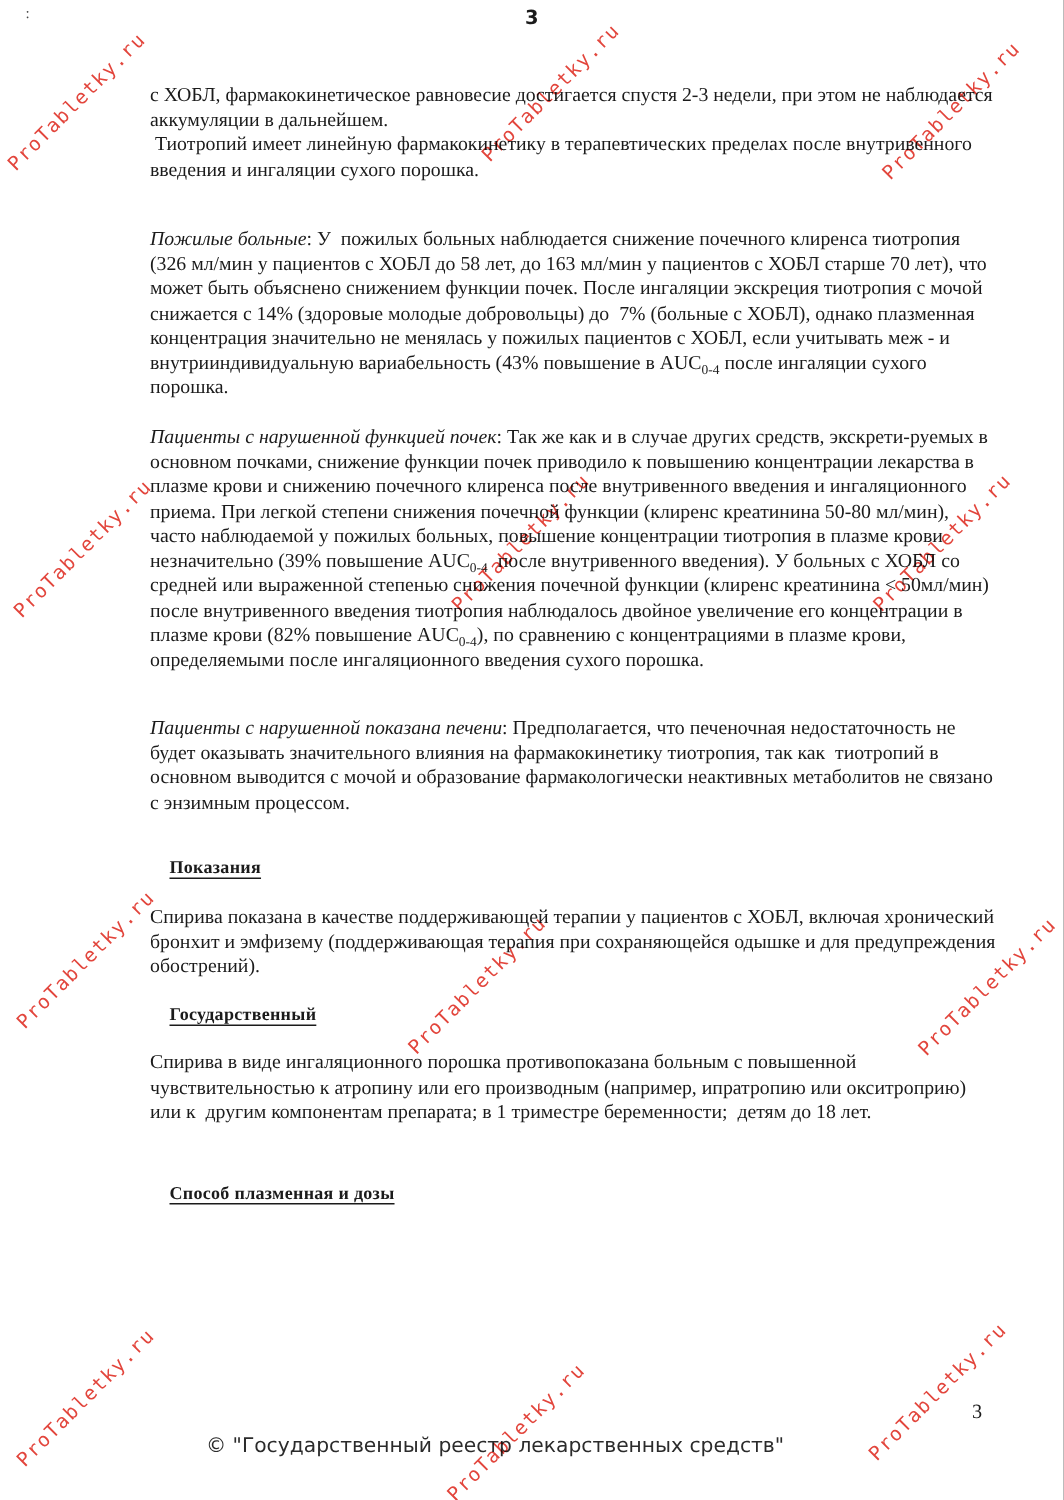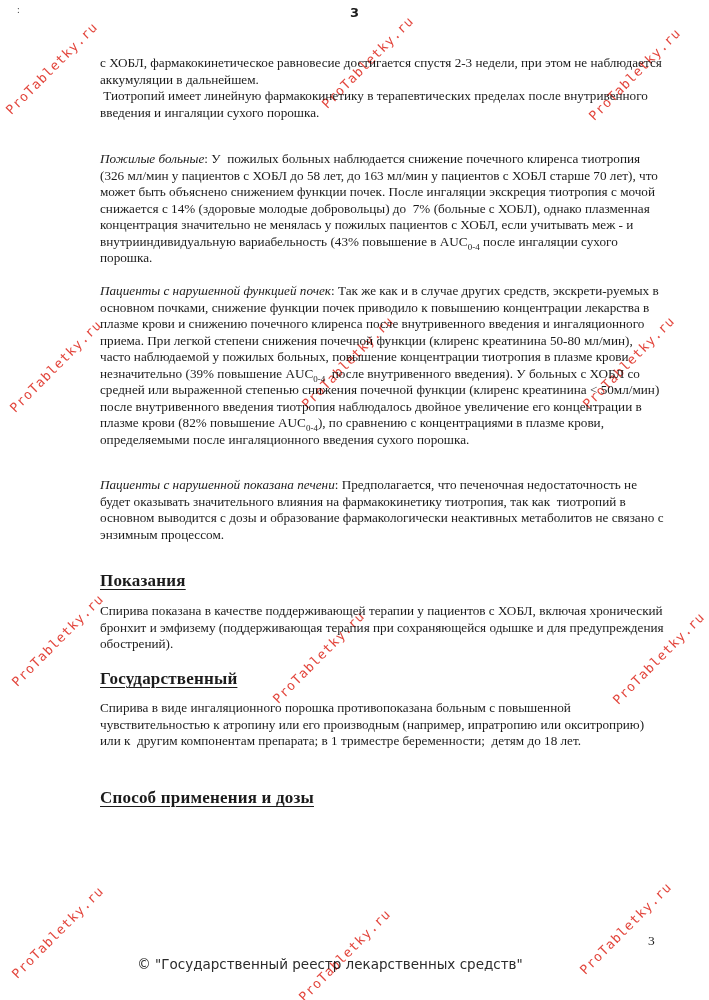--- a/index.html
+++ b/index.html
@@ -20,22 +20,22 @@
     font-size: 13.2px;
     line-height: 16.5px;
     white-space: pre-wrap;
     text-align: left;
   }
   .para i { font-style: italic; }
   .para sub { font-size: 0.68em; line-height: 0; }
   .para sup { font-size: 0.68em; line-height: 0; }
   .heading {
     position: absolute;
-    left: 100px;
-    font-size: 17px;
+    left: 113px;
+    font-size: 12px;
     font-weight: bold;
     text-decoration: underline;
     text-decoration-thickness: 1.4px;
     text-underline-offset: 3px;
     letter-spacing: 0.2px;
   }
   .page-num-top {
     position: absolute;
     top: 5px; left: 0; width: 709px;
     text-align: center;
@@ -87,29 +87,29 @@
 
   <div class="page-num-top">3</div>
 
   <div class="para" style="top:55px">с ХОБЛ, фармакокинетическое равновесие достигается спустя 2-3 недели, при этом не наблюдается аккумуляции в дальнейшем.</div>
   <div class="para" style="top:88px"> Тиотропий имеет линейную фармакокинетику в терапевтических пределах после внутривенного введения и ингаляции сухого порошка.</div>
 
   <div class="para" style="top:151px"><i>Пожилые больные</i><span>: У  пожилых больных наблюдается снижение почечного клиренса тиотропия (326 мл/мин у пациентов с ХОБЛ до 58 лет, до 163 мл/мин у пациентов с ХОБЛ старше 70 лет), что может быть объяснено снижением функции почек. После ингаляции экскреция тиотропия с мочой снижается с 14% (здоровые молодые добровольцы) до  7% (больные с ХОБЛ), однако плазменная концентрация значительно не менялась у пожилых пациентов с ХОБЛ, если учитывать меж - и внутрииндивидуальную вариабельность (43% повышение в AUC</span><sub>0-4</sub><span> после ингаляции сухого порошка.</span></div>
 
   <div class="para" style="top:283px"><i>Пациенты с нарушенной функцией почек</i><span>: Так же как и в случае других средств, экскрети-руемых в основном почками, снижение функции почек приводило к повышению концентрации лекарства в плазме крови и снижению почечного клиренса после внутривенного введения и ингаляционного приема. При легкой степени снижения почечной функции (клиренс креатинина 50-80 мл/мин), часто наблюдаемой у пожилых больных, повышение концентрации тиотропия в плазме крови незначительно (39% повышение AUC</span><sub>0-4</sub><span>  после внутривенного введения). У больных с ХОБЛ со средней или выраженной степенью снижения почечной функции (клиренс креатинина &lt; 50мл/мин) после внутривенного введения тиотропия наблюдалось двойное увеличение его концентрации в плазме крови (82% повышение AUC</span><sub>0-4</sub><span>), по сравнению с концентрациями в плазме крови, определяемыми после ингаляционного введения сухого порошка.</span></div>
 
-  <div class="para" style="top:477px"><i>Пациенты с нарушенной показана печени</i><span>: Предполагается, что печеночная недостаточность не будет оказывать значительного влияния на фармакокинетику тиотропия, так как  тиотропий в основном выводится с дозы и образование фармакологически неактивных метаболитов не связано с энзимным процессом.</span></div>
+  <div class="para" style="top:477px"><i>Пациенты с нарушенной показана печени</i><span>: Предполагается, что печеночная недостаточность не будет оказывать значительного влияния на фармакокинетику тиотропия, так как  тиотропий в основном выводится с мочой и образование фармакологически неактивных метаболитов не связано с энзимным процессом.</span></div>
 
   <div class="heading" style="top:571px">Показания</div>
   <div class="para" style="top:603px">Спирива показана в качестве поддерживающей терапии у пациентов с ХОБЛ, включая хронический бронхит и эмфизему (поддерживающая терапия при сохраняющейся одышке и для предупреждения обострений).</div>
 
   <div class="heading" style="top:669px">Государственный</div>
   <div class="para" style="top:700px">Спирива в виде ингаляционного порошка противопоказана больным с повышенной чувствительностью к атропину или его производным (например, ипратропию или окситроприю) или к  другим компонентам препарата; в 1 триместре беременности;  детям до 18 лет.</div>
 
-  <div class="heading" style="top:788px">Способ применения и дозы</div>
+  <div class="heading" style="top:788px">Способ плазменная и дозы</div>
 
   <div class="footer">© "Государственный реестр лекарственных средств"</div>
   <div class="page-num-bottom">3</div>
 
   <div class="wm" style="left: 14px; top: 102px; color: rgb(224, 53, 43);">ProTabletky.ru</div>
   <div class="wm" style="left: 330px; top: 96px; color: rgb(224, 53, 43);">ProTabletky.ru</div>
   <div class="wm" style="left: 597px; top: 108px; color: rgb(224, 53, 43);">ProTabletky.ru</div>
 
   <div class="wm" style="left: 18px; top: 400px; color: rgb(224, 53, 43);">ProTabletky.ru</div>
   <div class="wm" style="left: 310px; top: 396px; color: rgb(224, 53, 43);">ProTabletky.ru</div>

